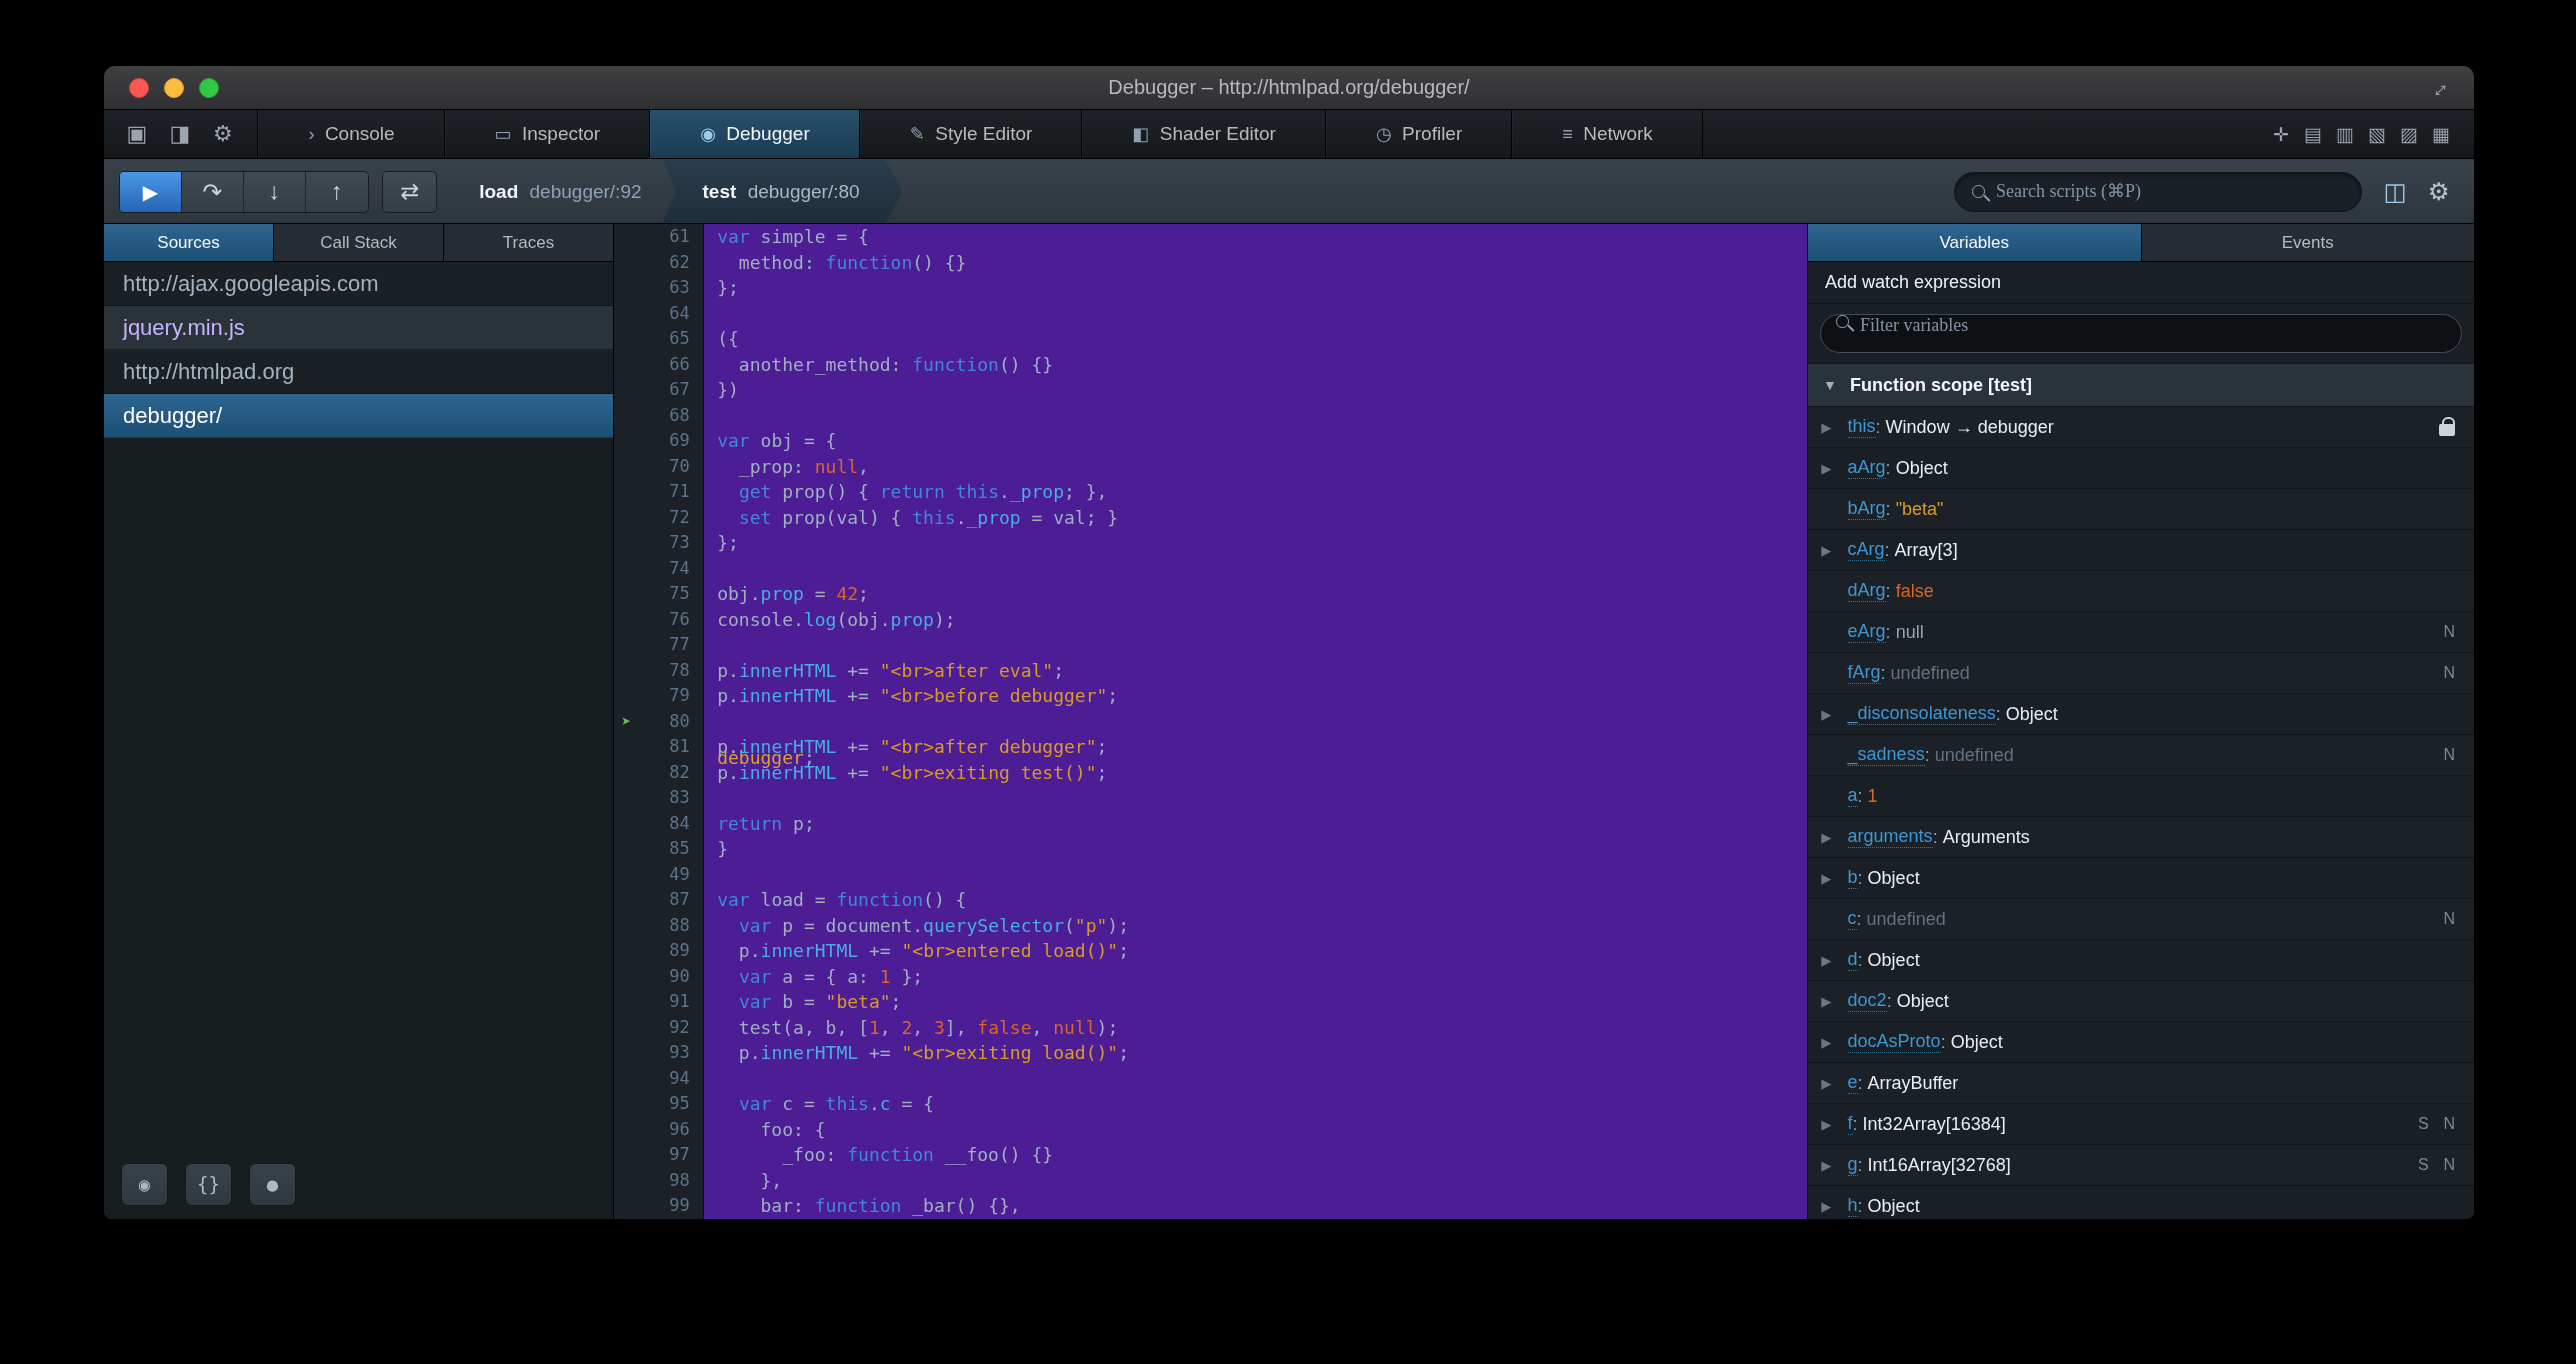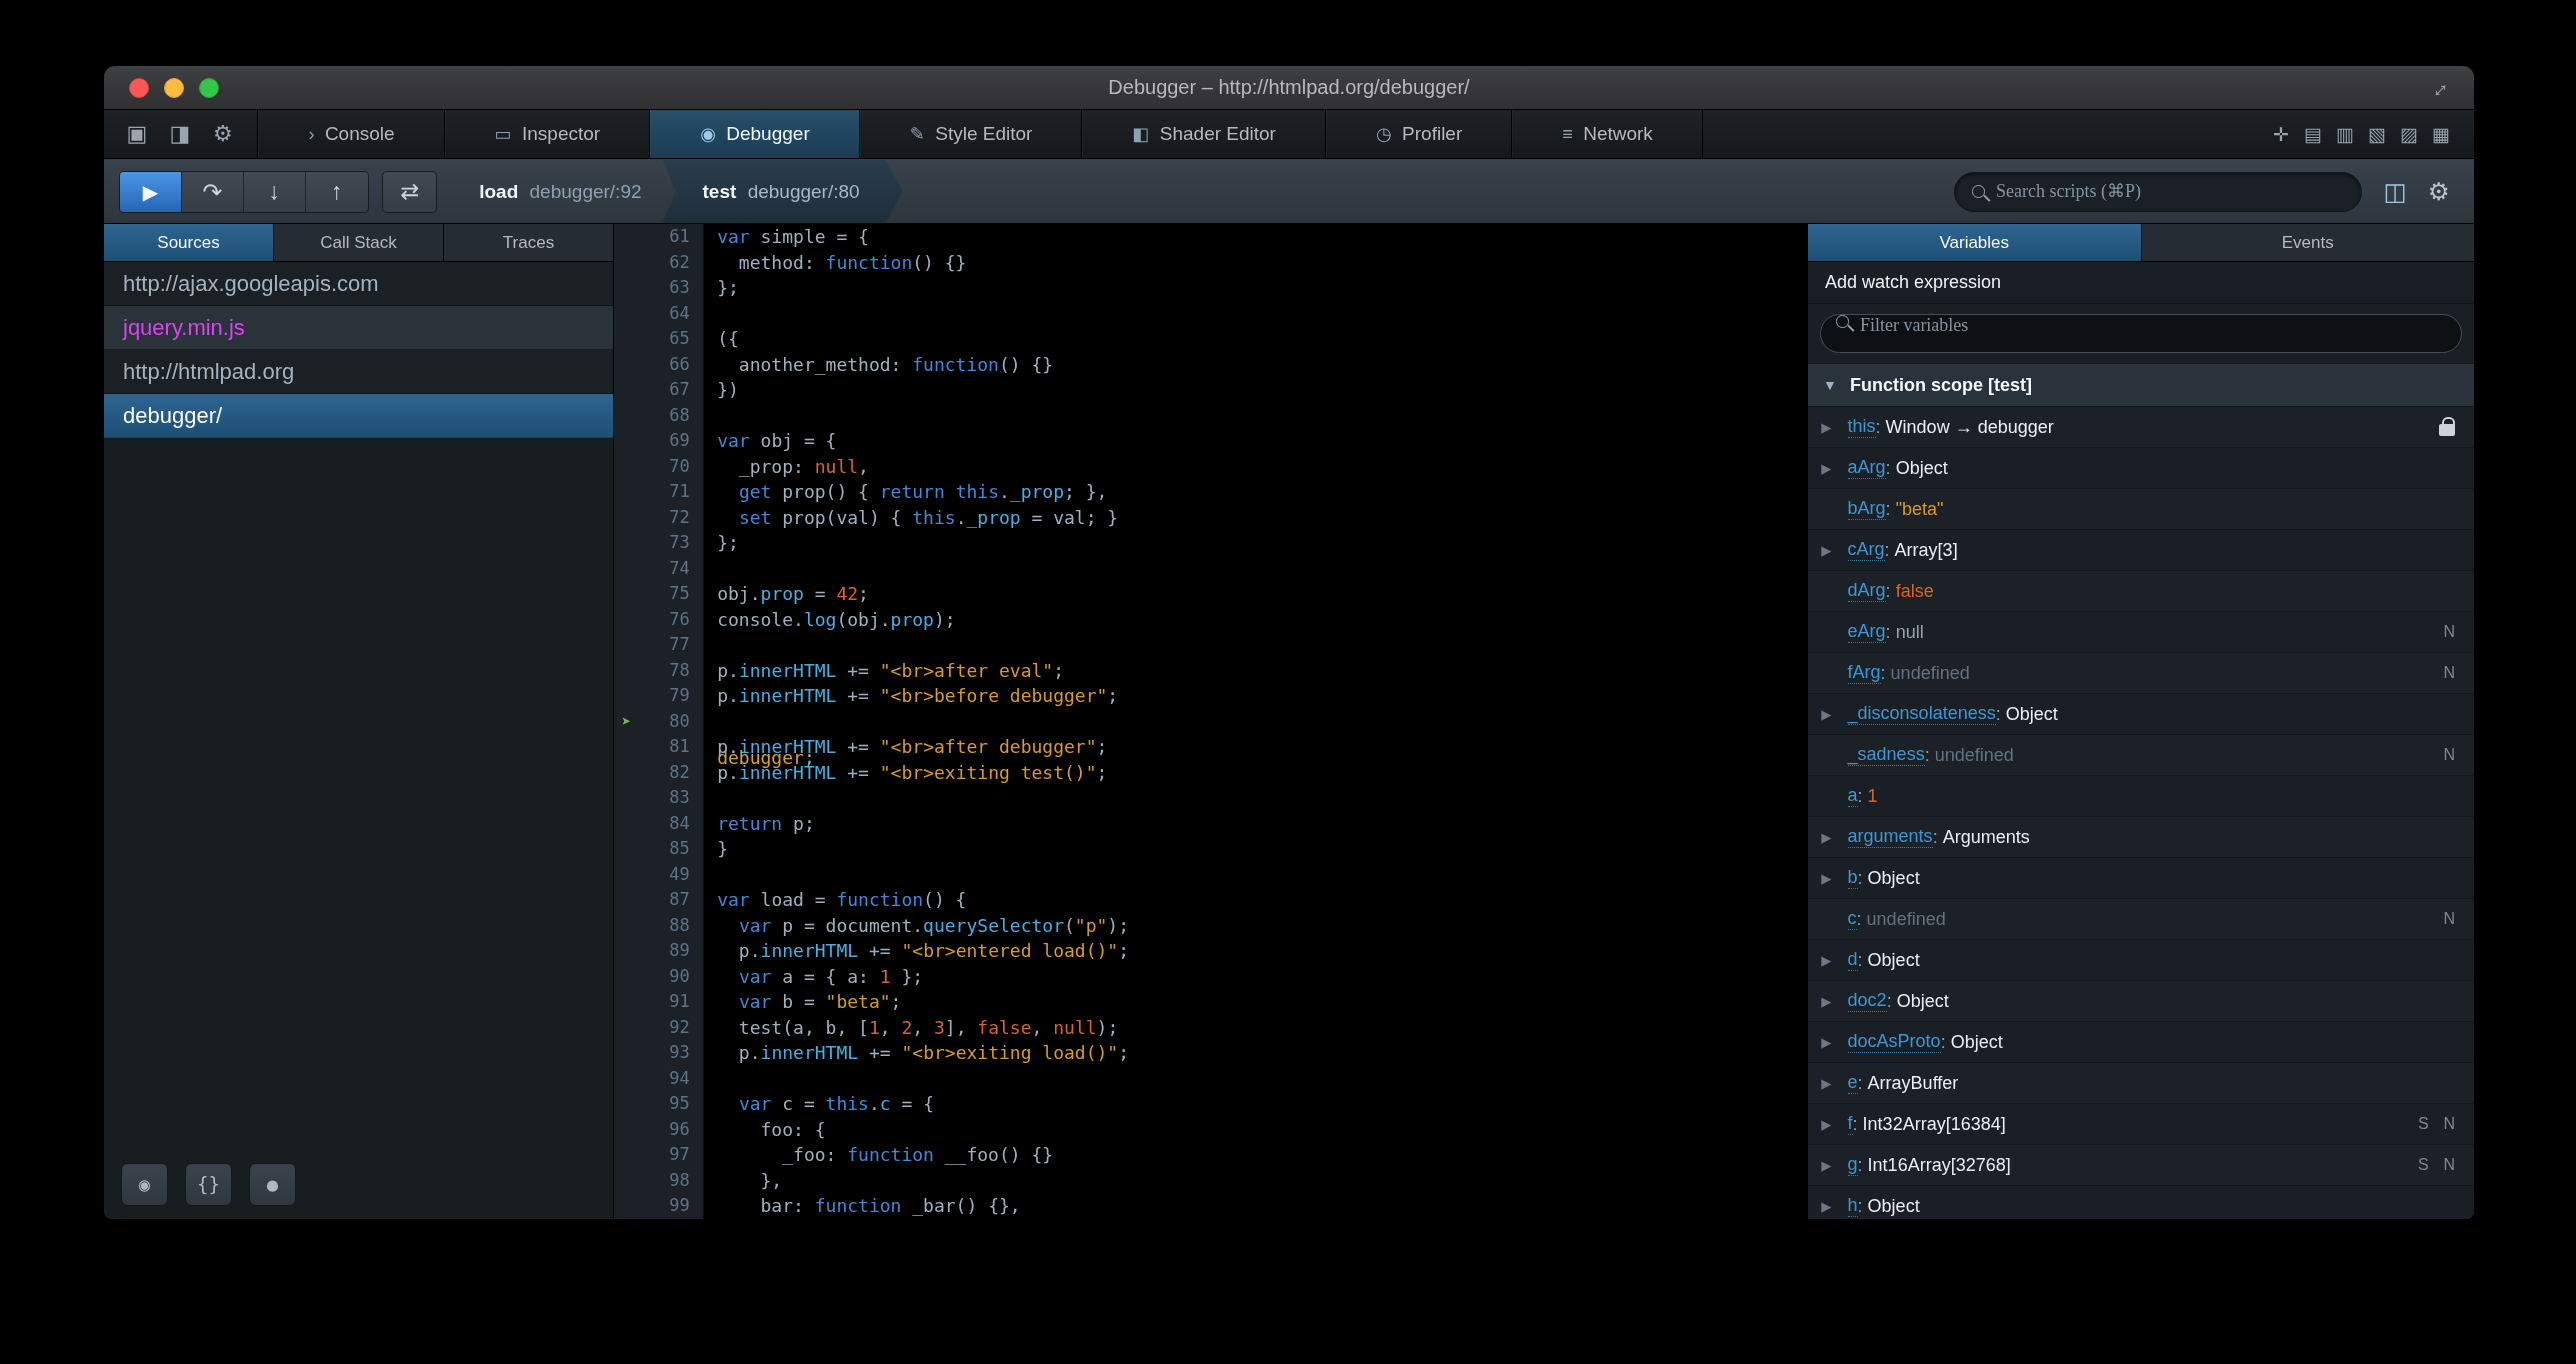--- a/index.html
+++ b/index.html
@@ -77,29 +77,29 @@
   .sidebar { width:510px; flex:0 0 510px; background:#181d20; border-right:0.9px solid #000;
              display:flex; flex-direction:column; position:relative; }
   .side-tabs { height:38px; flex:0 0 38px; display:flex; background:#252c33; border-bottom:0.9px solid #000; }
   .side-tab { flex:1; display:flex; align-items:center; justify-content:center; font-size:17px;
               color:#b6babf; border-right:0.9px solid #000; }
   .side-tab:last-child { border-right:none; }
   .side-tab.active { background:linear-gradient(#2f6591,#1d4f73); color:#f5f7fa; }
   .source-item { height:44px; display:flex; align-items:center; padding:0 19px; font-size:22px;
                  color:#b6babf; border-bottom:0.9px solid rgba(0,0,0,.4); white-space:nowrap; overflow:hidden; }
   .source-item.group { background:#1a2024; color:#a5b3bf; }
-  .source-item.file { background:#2a323a; color:#d946ef; }
+  .source-item.file { background:#2a323a; color:#c4b5fd; }
   .source-item.selected { background:linear-gradient(#2f6591,#1d4f73); color:#fff; }
   .sidebar-footer { position:absolute; bottom:13.2px; left:17px; display:flex; gap:17px; }
   .side-btn { width:47px; height:43px; border-radius:6.6px; background:linear-gradient(#3a434c,#2f373f);
               border:0.9px solid #14181c; display:flex; align-items:center; justify-content:center;
               color:#aeb9c2; font-size:19px; font-family:"DejaVu Sans Mono", monospace; }
 
   
-  .editor { flex:1; background:#000000; font-family:"DejaVu Sans Mono", monospace;
+  .editor { flex:1; background:#4c1d95; font-family:"DejaVu Sans Mono", monospace;
             font-size:18px; line-height:25.5px; overflow:hidden; }
   .code-line { display:flex; height:25.5px; white-space:pre; }
   .gutter-cell { flex:0 0 90px; width:90px; background:#1b2127; border-right:0.9px solid #0b0e11;
                  color:#5f7387; text-align:right; padding-right:13.2px; position:relative;
                  font-size:17px; }
   .dbg-arrow { position:absolute; left:7.5px; top:0; color:#70bf53; font-size:16px; }
   .code-text { flex:1; padding-left:13.2px; color:#9fb1c1; }
   .code-line.current .code-text { background:#1d4f73;margin-top:36px; }
   .tk-d { color:#9fb1c1; }
   .tk-k { color:#4189d8; }

